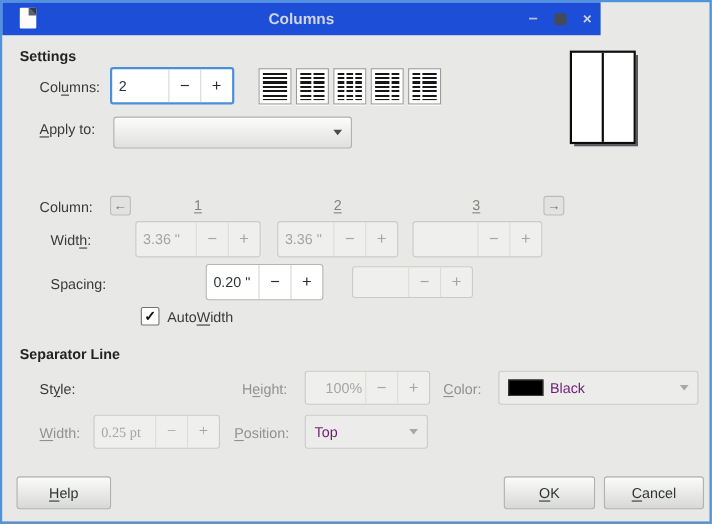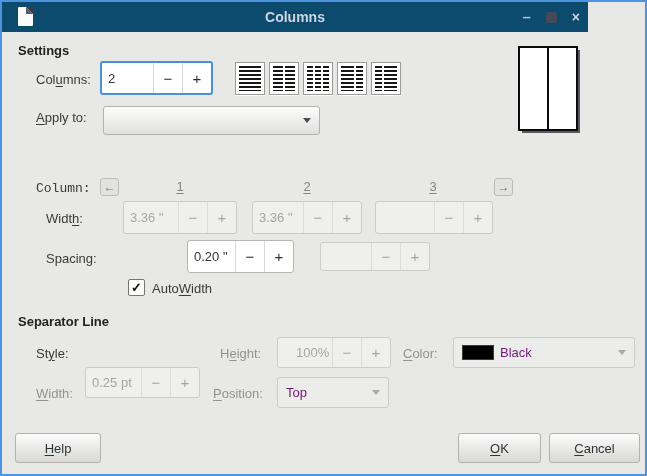--- a/index.html
+++ b/index.html
@@ -3,21 +3,21 @@
 <meta charset="utf-8">
 <style>
   html,body { margin:0; padding:0; background:#555; font-family:"Liberation Sans", sans-serif; }
   .window {
     position:relative; box-sizing:border-box;
     width:647px; height:476px;
     border:2px solid #4d94e0; background:#e8e8e6;
     overflow:hidden;
   }
   
-  .titlebar { position:absolute; left:0; top:0; width:586px; height:30px; background:#0c4a6e; }
+  .titlebar { position:absolute; left:0; top:0; width:544px; height:30px; background:#1d4ed8; }
   .title { position:absolute; left:0; right:0; top:0; line-height:30px; text-align:center;
            font-weight:bold; font-size:14px; color:#cfd6e2; }
   .doc-icon { position:absolute; left:16px; top:5px; width:15px; height:19px; background:#fcfcfc; border-radius:1px; }
   .doc-icon .fold-cut { position:absolute; top:0; right:0; width:0; height:0;
       border-top:7px solid #383c4a; border-left:7px solid transparent; }
   .doc-icon .fold { position:absolute; top:0; right:0; width:0; height:0;
       border-bottom:7px solid #5a5f6b; border-right:7px solid transparent; }
   .win-controls { position:absolute; right:8px; top:0; height:30px; display:flex; align-items:center; gap:15px; }
   .minbtn { color:#b9c2ce; font-size:15px; font-weight:bold; line-height:30px; cursor:default; }
   .maxbtn { width:11px; height:11px; background:#454a58; border-radius:2px; }
@@ -145,21 +145,21 @@
   </div>
   <div class="dd" style="left:101px; top:104px; width:217px; height:29px;">
     <span class="arr"></span>
   </div>
 
   <div class="preview">
     <div class="vline"></div>
   </div>
 
 
-  <div class="lbl" style="left:34px; top:179px;font-family:Liberation Mono, monospace;">Column:</div>
+  <div class="lbl" style="left:34px; top:179px;">Column:</div>
   <div class="navbtn" style="left:98px; top:176px;">
     <span>←</span>
   </div>
   <span class="colnum" style="left:178px;">1</span>
   <span class="colnum" style="left:305px;">2</span>
   <span class="colnum" style="left:431px;">3</span>
   <div class="navbtn" style="left:492px; top:176px;">
     <span>→</span>
   </div>
 
@@ -221,21 +221,21 @@
   </div>
   <div class="dd disabled" style="left:451px; top:335px; width:182px; height:31px;">
     <span class="swatch" style="background:#000000"></span>
     <span class="txt">Black</span>
     <span class="arr"></span>
   </div>
 
   <div class="lbl dis" style="left:34px; top:384px;">
     <span class="mn">W</span><span>idth:</span>
   </div>
-  <div class="spin disabled" style="left:83px; top:365px; width:115px; height:31px;">
+  <div class="spin disabled" style="left:83px; top:375px; width:115px; height:31px;font-family:Liberation Serif, serif;">
     <span class="val">0.25 pt</span>
     <span class="sbtn">−</span>
     <span class="sbtn">+</span>
   </div>
 
   <div class="lbl dis" style="left:211px; top:384px;">
     <span class="mn">P</span><span>osition:</span>
   </div>
   <div class="dd disabled" style="left:275px; top:375px; width:112px; height:31px;">
     <span class="txt">Top</span>

